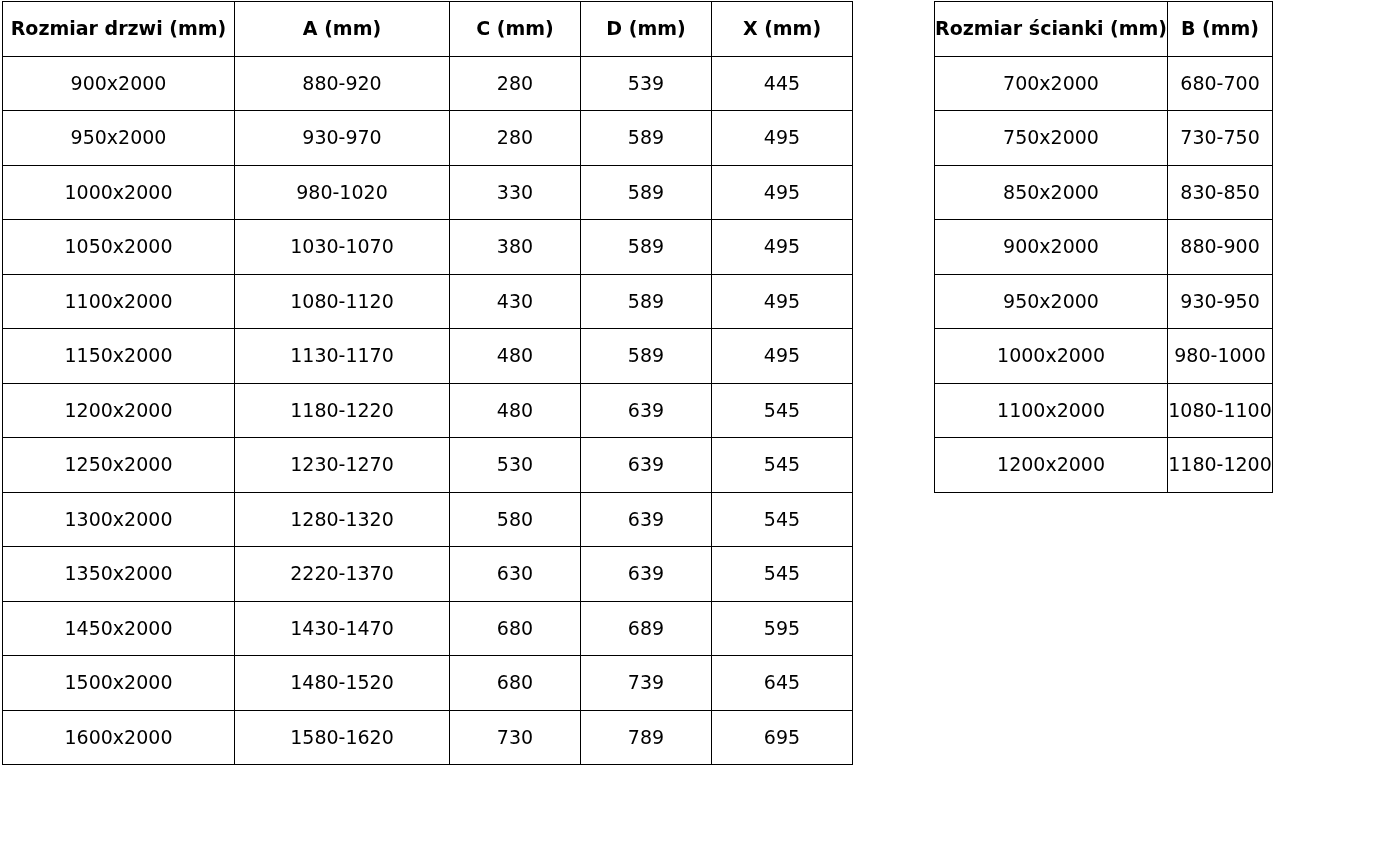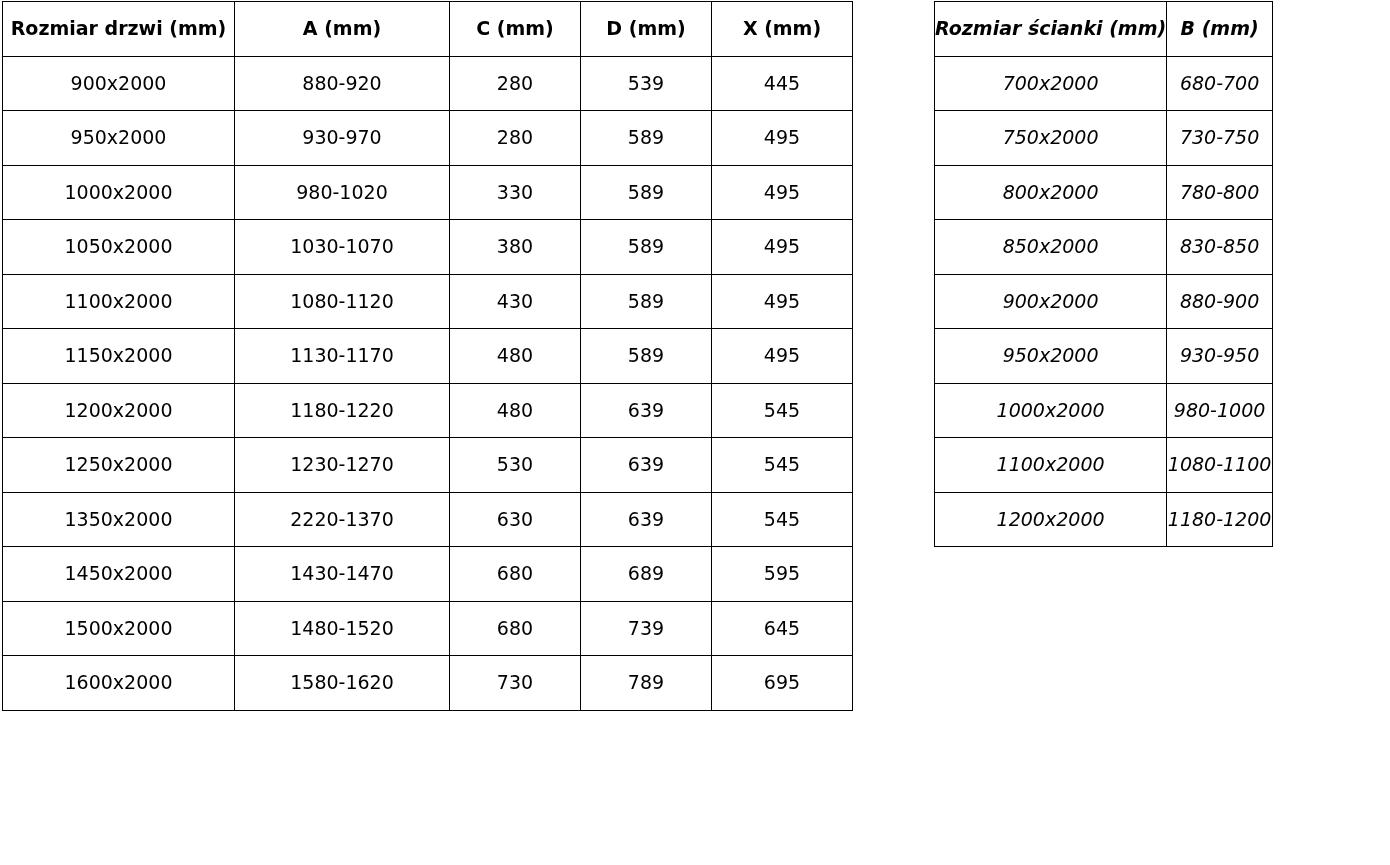--- a/index.html
+++ b/index.html
@@ -53,21 +53,20 @@
   #doors-table col.c-a     { width: 215px; }
   #doors-table col.c-c     { width: 131px; }
   #doors-table col.c-d     { width: 131px; }
   #doors-table col.c-x     { width: 141px; }
 
   
   #wall-table {
     position: absolute;
     left: 934px;
     top: 1px;
-    font-style: italic;
   }
   #wall-table col.c-wsize { width: 241px; }
   #wall-table col.c-b     { width: 213px; }
 </style>
 </head>
 <body>
 
 <div class="page">
 
   <table class="spec" id="doors-table">
@@ -138,20 +137,27 @@
         <td>545</td>
       </tr>
       <tr>
         <td>1250x2000</td>
         <td>1230-1270</td>
         <td>530</td>
         <td>639</td>
         <td>545</td>
       </tr>
       <tr>
+        <td>1300x2000</td>
+        <td>1280-1320</td>
+        <td>580</td>
+        <td>639</td>
+        <td>545</td>
+      </tr>
+      <tr>
         <td>1350x2000</td>
         <td>2220-1370</td>
         <td>630</td>
         <td>639</td>
         <td>545</td>
       </tr>
       <tr>
         <td>1450x2000</td>
         <td>1430-1470</td>
         <td>680</td>
@@ -189,24 +195,20 @@
     <tbody>
       <tr>
         <td>700x2000</td>
         <td>680-700</td>
       </tr>
       <tr>
         <td>750x2000</td>
         <td>730-750</td>
       </tr>
       <tr>
-        <td>800x2000</td>
-        <td>780-800</td>
-      </tr>
-      <tr>
         <td>850x2000</td>
         <td>830-850</td>
       </tr>
       <tr>
         <td>900x2000</td>
         <td>880-900</td>
       </tr>
       <tr>
         <td>950x2000</td>
         <td>930-950</td>

